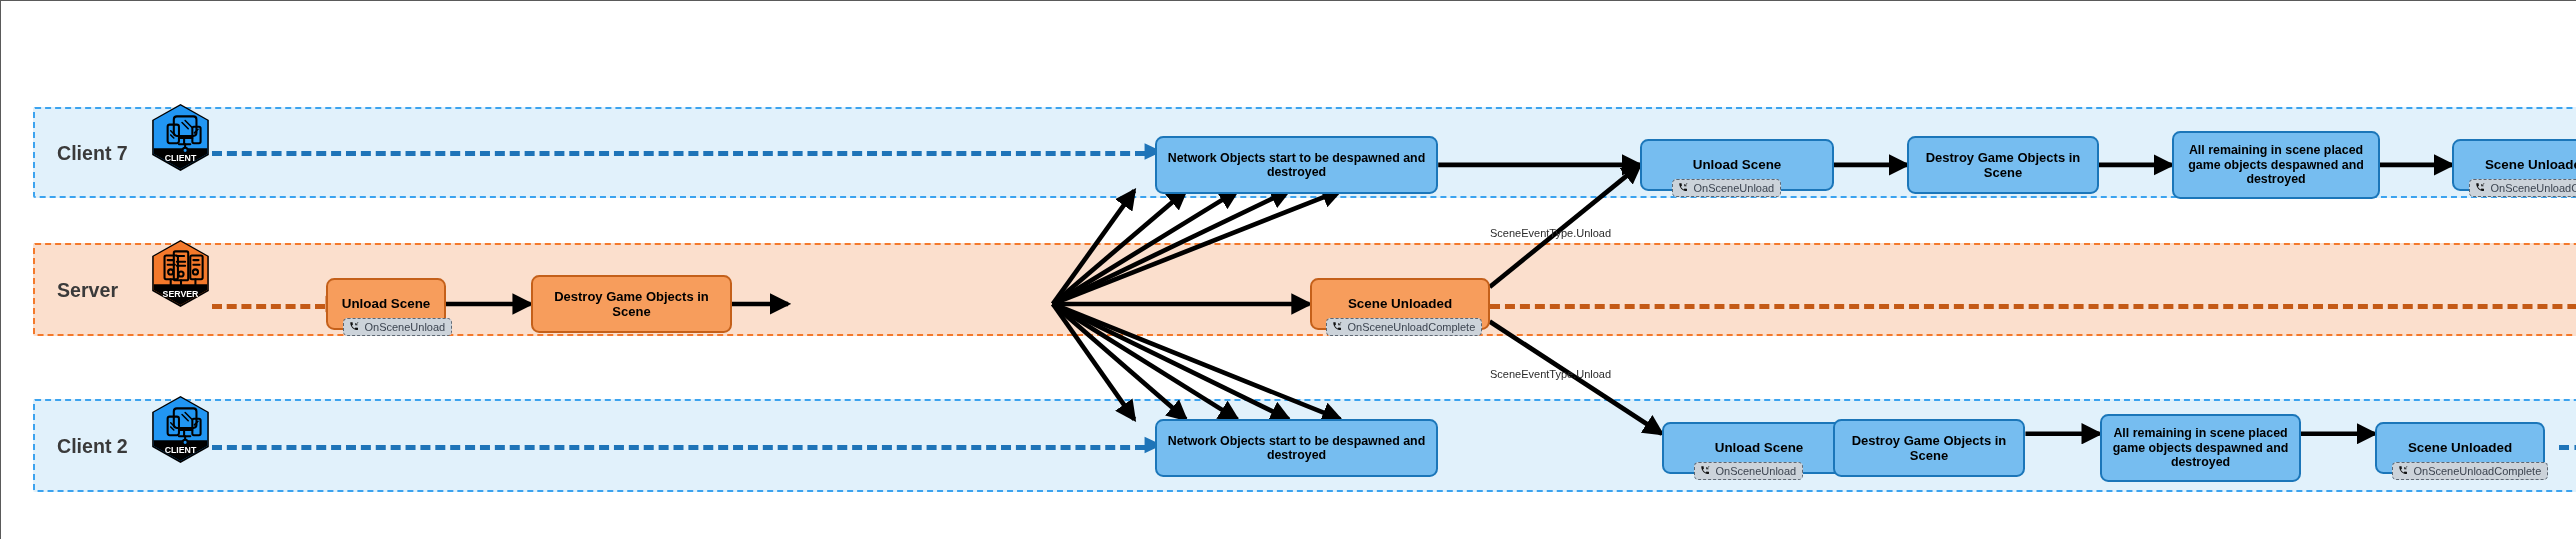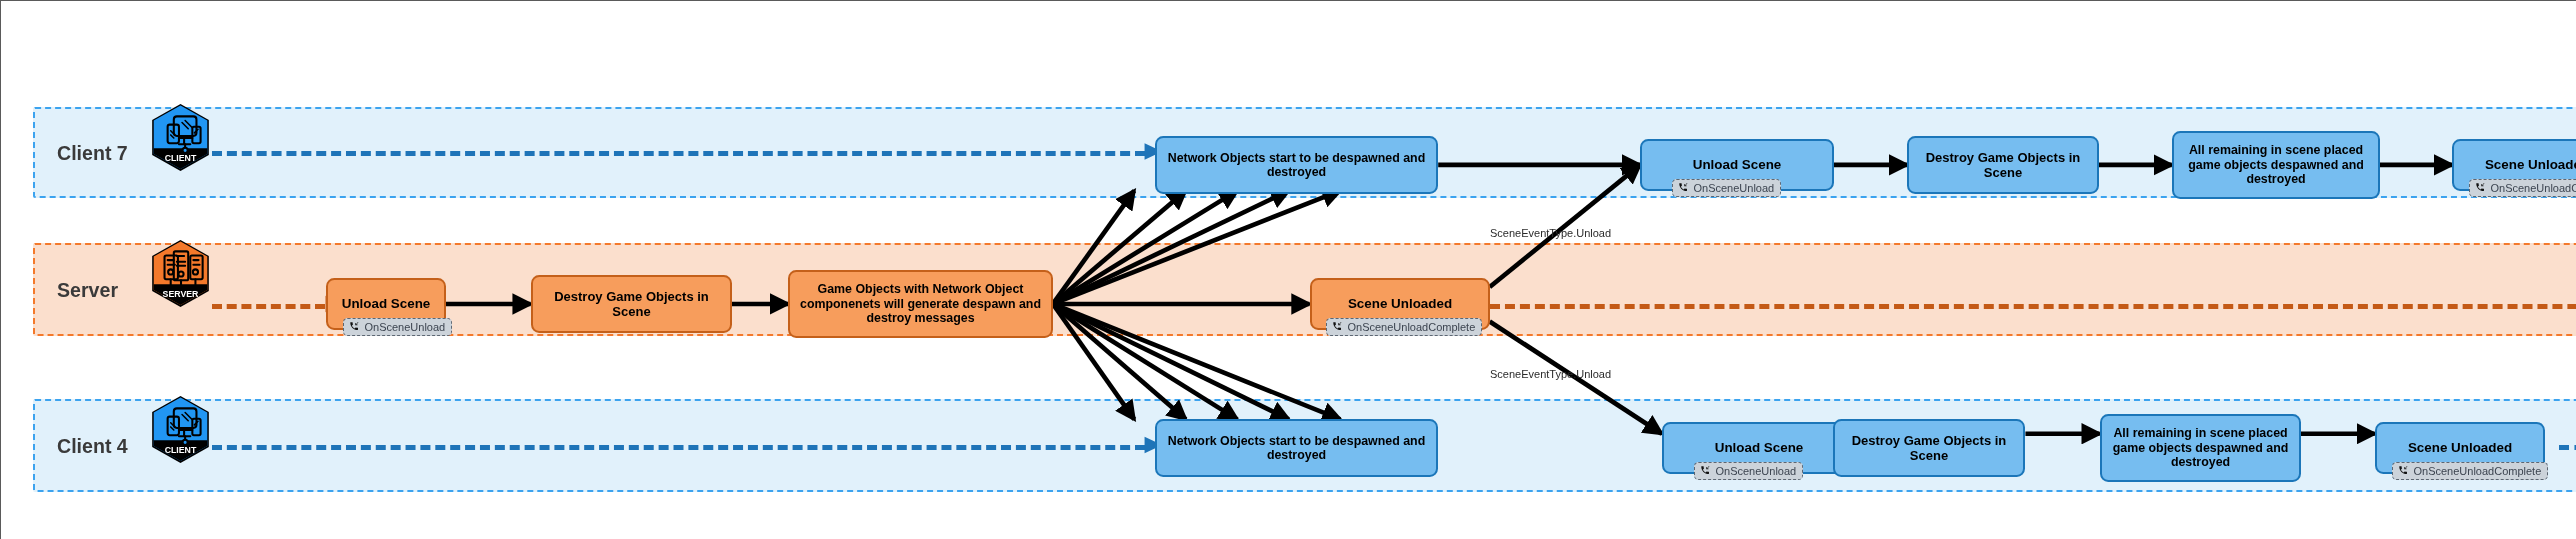--- a/index.html
+++ b/index.html
@@ -78,21 +78,21 @@
 
 <div id="canvas">
 
 
   <div class="lane lane-client" id="lane-c1"></div>
   <div class="lane lane-server" id="lane-srv"></div>
   <div class="lane lane-client" id="lane-c2"></div>
 
   <div class="lane-label" id="lbl-c1">Client 7</div>
   <div class="lane-label" id="lbl-srv">Server</div>
-  <div class="lane-label" id="lbl-c2">Client 4</div>
+  <div class="lane-label" id="lbl-c2">Client 2</div>
 
   <div class="hex" id="hex-c1">
     <svg viewBox="0 0 122 134" width="63" height="69">
       <path d="M61 2 116 33 116 101 61 132 6 101 6 33Z" fill="#000"></path>
       <path d="M61 5 113 34 113 99 61 128 9 99 9 34Z" fill="#2196F3"></path>
       <path d="M9 88 113 88 113 99 61 128 9 99Z" fill="#000"></path>
       <g fill="none" stroke="#000" stroke-width="4" stroke-linecap="round" stroke-linejoin="round">
         <rect x="48" y="26" width="44" height="38" rx="6"></rect>
         <rect x="36" y="42" width="22" height="36" rx="4"></rect>
         <rect x="84" y="46" width="16" height="32" rx="3"></rect>
@@ -266,21 +266,20 @@
       <svg viewBox="0 0 24 24" width="10.3" height="10.3">
         <path fill="#111" d="M6.6 10.8c1.4 2.8 3.8 5.1 6.6 6.6l2.2-2.2c.3-.3.7-.4 1-.2 1.2.4 2.4.6 3.6.6.6 0 1 .4 1 1V20c0 .6-.4 1-1 1C10.6 21 3 13.4 3 4c0-.6.4-1 1-1h3.5c.6 0 1 .4 1 1 0 1.3.2 2.5.6 3.6.1.4 0 .7-.2 1l-2.3 2.2z"></path>
         <path fill="#111" d="M21 2.6 16.1 7.5l.1-2.9-1.5-.1-.2 5.5 5.5-.2-.1-1.5-2.9.1L21.9 3.5z"></path>
       </svg>
     </span>
     <span>OnSceneUnload</span>
   </div>
 
   <div class="node orange" style="left:530px; top:274px; width:201px; height:58px; font-size:13px;">Destroy Game Objects in Scene</div>
 
-  <div class="node orange" style="left:787px; top:269px; width:265px; height:68px; font-size:12.4px;">Game Objects with Network Object componenets will generate despawn and destroy messages</div>
 
   <div class="node orange" style="left:1309px; top:277px; width:180px; height:52px; font-size:13.4px;">Scene Unloaded</div>
   <div class="cb" style="left:1325px; top:317px;">
     <span class="phone-ico">
       <svg viewBox="0 0 24 24" width="10.3" height="10.3">
         <path fill="#111" d="M6.6 10.8c1.4 2.8 3.8 5.1 6.6 6.6l2.2-2.2c.3-.3.7-.4 1-.2 1.2.4 2.4.6 3.6.6.6 0 1 .4 1 1V20c0 .6-.4 1-1 1C10.6 21 3 13.4 3 4c0-.6.4-1 1-1h3.5c.6 0 1 .4 1 1 0 1.3.2 2.5.6 3.6.1.4 0 .7-.2 1l-2.3 2.2z"></path>
         <path fill="#111" d="M21 2.6 16.1 7.5l.1-2.9-1.5-.1-.2 5.5 5.5-.2-.1-1.5-2.9.1L21.9 3.5z"></path>
       </svg>
     </span>
     <span>OnSceneUnloadComplete</span>

